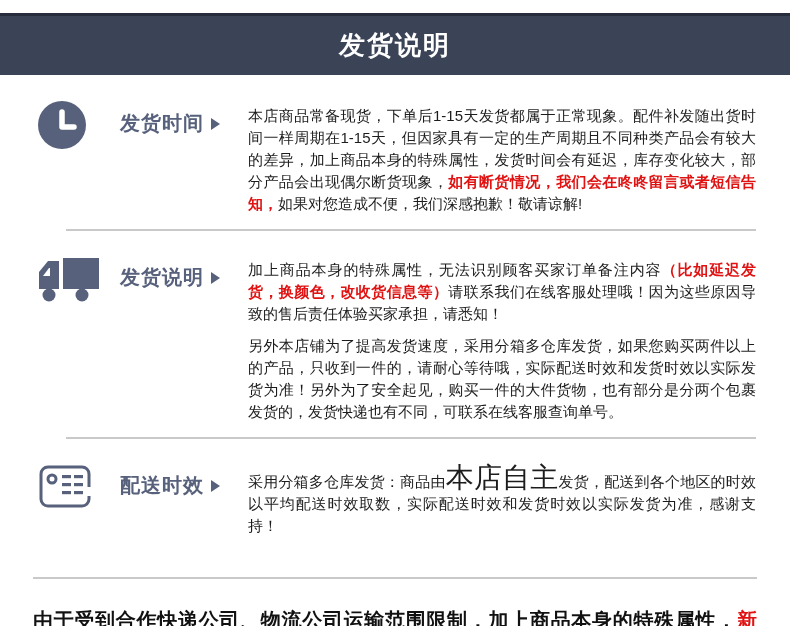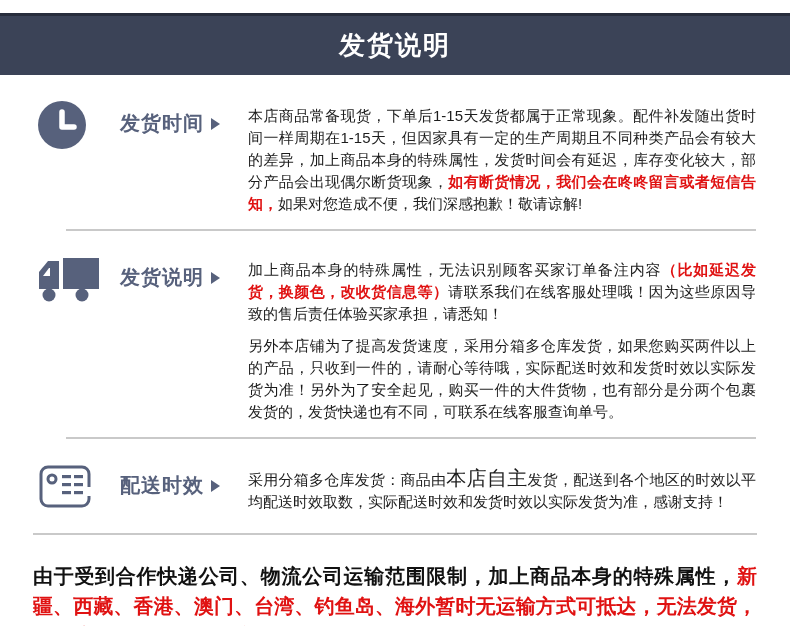--- a/index.html
+++ b/index.html
@@ -25,42 +25,42 @@
   }
   .banner h1{
     color:#fff;font-size:26px;font-weight:700;letter-spacing:2px;
   }
   .section{
     display:flex;align-items:flex-start;
     padding:24px 34px 14px 38px;
     gap:20px;
   }
   .sections .section:first-child{padding-top:26px;}
-  .sections .section:last-child{padding-bottom:20px;}
+  .sections .section:last-child{padding-bottom:40px;}
   .icon-cell{width:62px;flex:none;margin-top:0;}
   .icon-cell svg{display:block;}
   .label-cell{
     width:108px;flex:none;display:flex;align-items:center;gap:7px;
     padding-top:9px;color:var(--slate);font-weight:700;font-size:20px;
     letter-spacing:1px;white-space:nowrap;
   }
   .arrow{
     width:0;height:0;flex:none;
     border-left:9px solid var(--slate);
     border-top:6px solid transparent;
     border-bottom:6px solid transparent;
   }
   .text-cell{
     flex:1;font-size:15px;line-height:22px;color:var(--text);
     text-align:justify;padding-top:4px;
   }
   .text-cell p{margin:0 0 10px 0;}
   .text-cell p:last-child{margin-bottom:0;}
   .red{color:var(--red);font-weight:bold;}
-  .large{font-size:20px;}
+  .large{font-size:28px;}
   .divider{
     height:2px;background:var(--divider);
     margin:0 34px 0 66px;
   }
   .footer-divider{
     height:2px;background:var(--divider);
     margin:0 33px;
   }
   .footer{
     margin:26px 33px 0;

